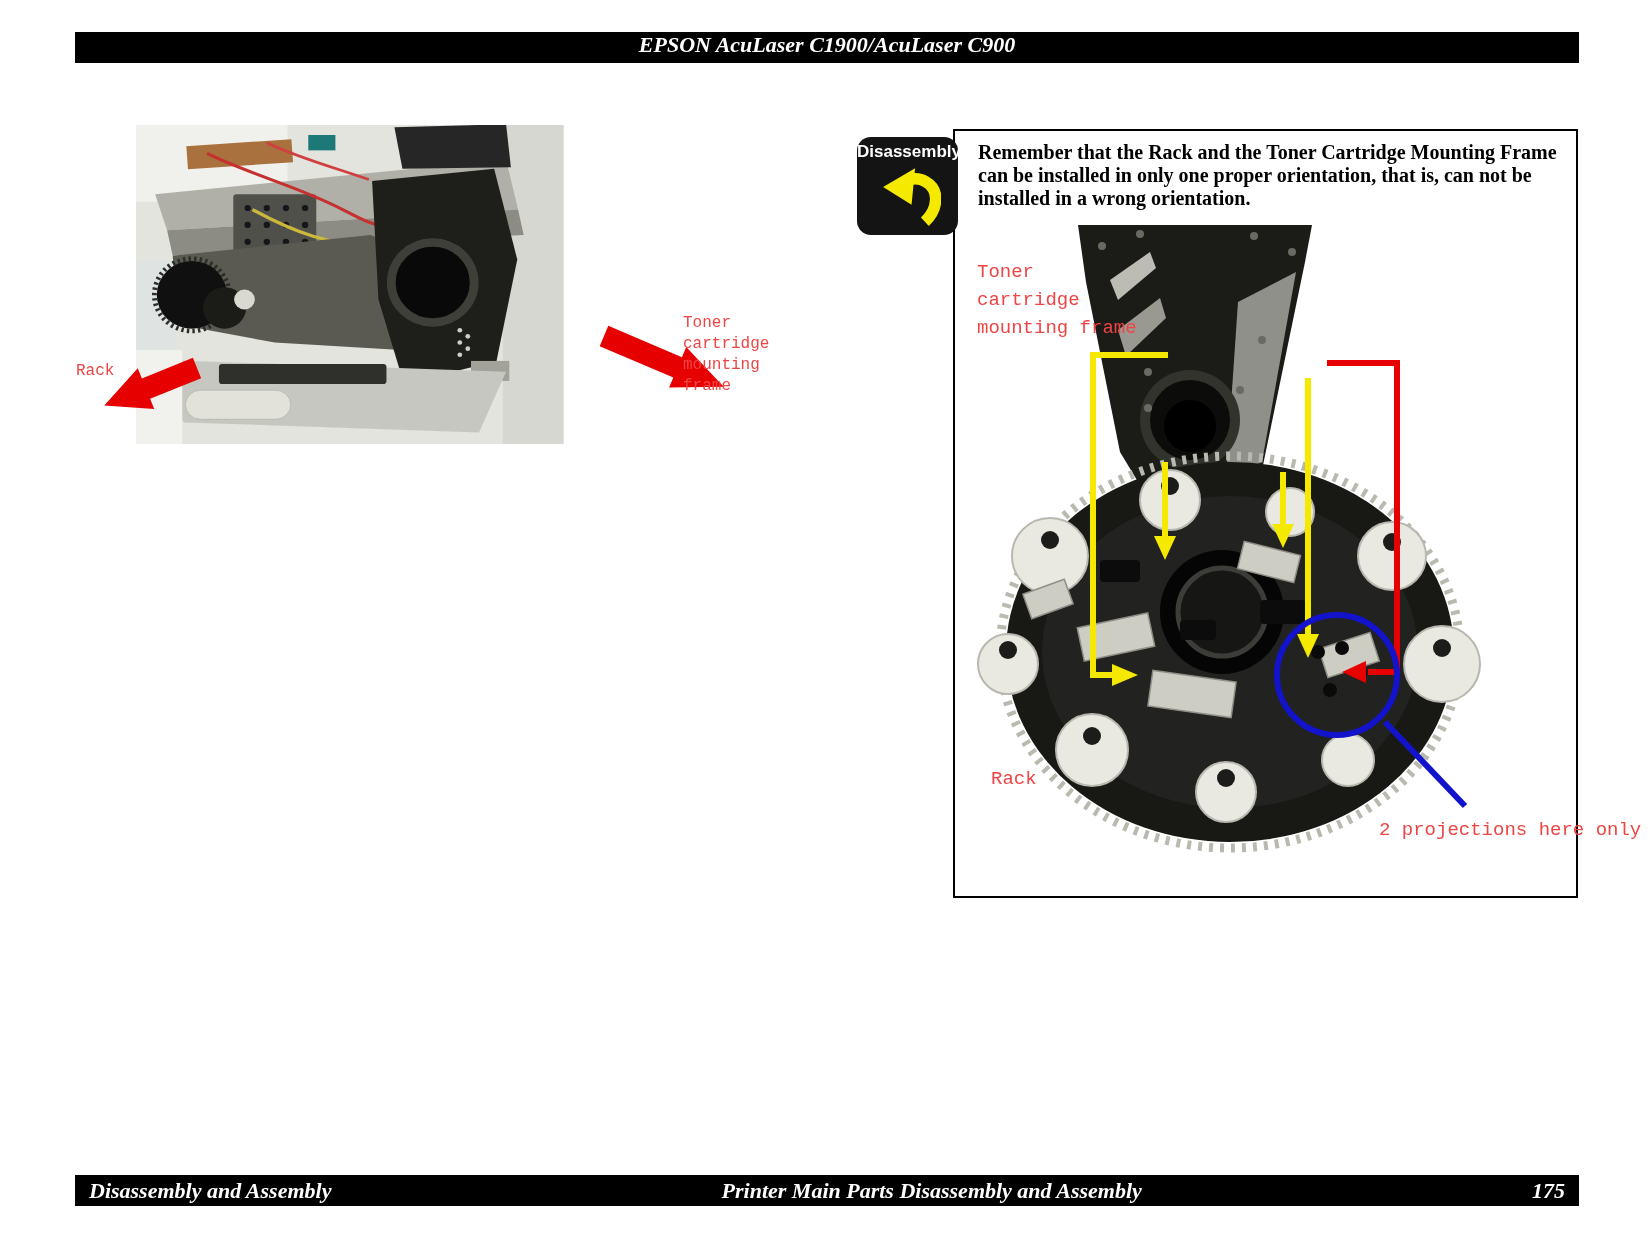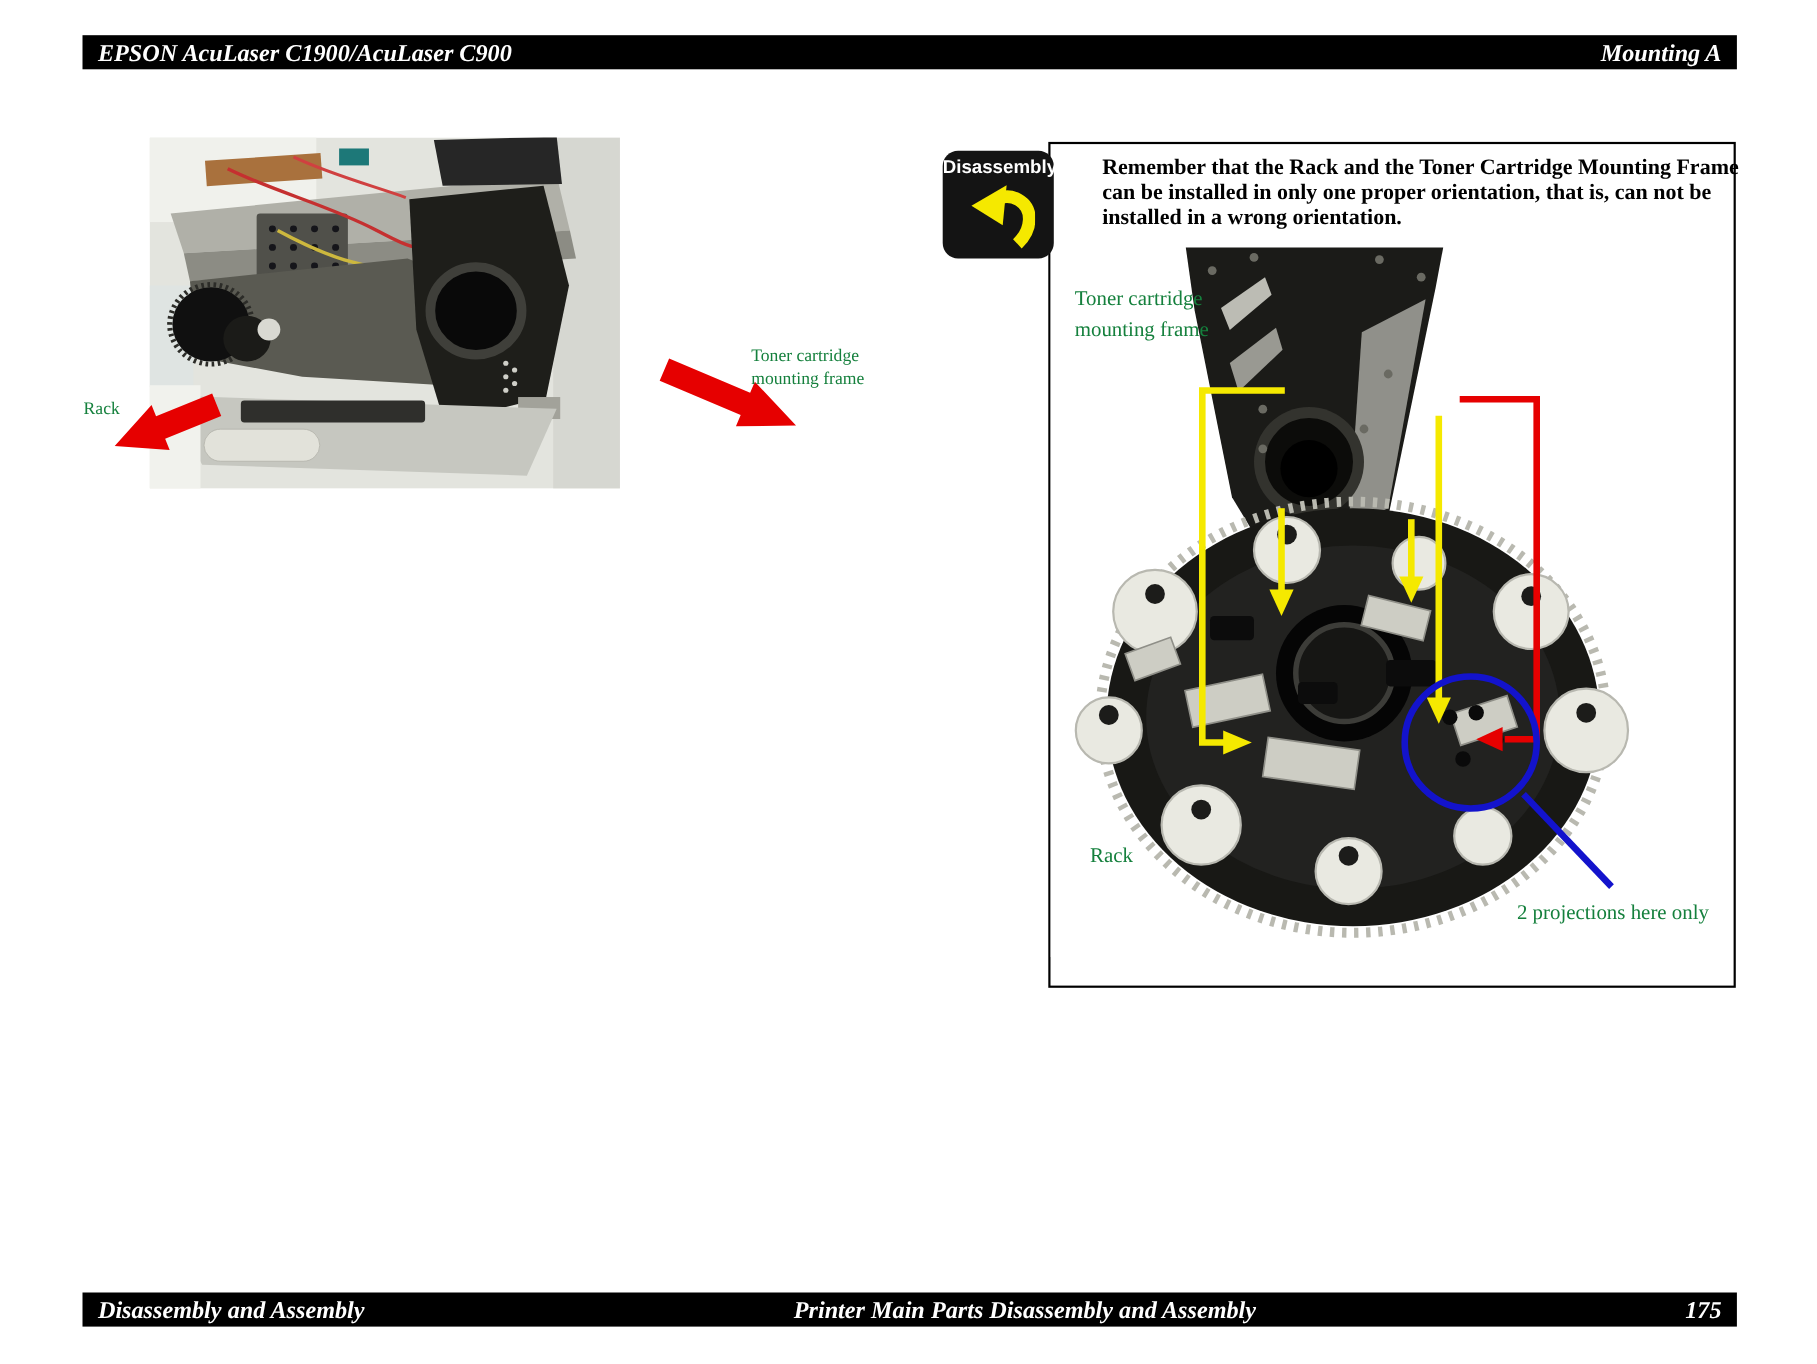--- a/index.html
+++ b/index.html
@@ -6,25 +6,25 @@
   html,body { background:#ffffff; }
   .page {
     position:relative; width:1652px; height:1240px; background:#ffffff;
     font-family:"Liberation Serif", serif; overflow:hidden;
   }
   .bar {
     position:absolute; left:75px; width:1504px; height:31px; background:#000000;
     color:#ffffff; display:flex; align-items:center; justify-content:space-between;
     padding:0 14px; font-size:22px; font-weight:bold; font-style:italic; z-index:4;
   }
-  .bar-header { top:32px; }
+  .bar-header { top:32px;flex-direction:column; }
   .bar-footer { top:1175px; height:31px; }
   .photo-svg { position:absolute; z-index:1; }
   .label {
-    position:absolute; z-index:6; color:#15803d; font-size:16px; line-height:21px;
+    position:absolute; z-index:6; color:#ef4444; font-size:16px; line-height:21px;font-family:Liberation Mono, monospace;
   }
   .label-right { font-size:19px; line-height:28px; }
   .caption {
     position:absolute; left:137px; top:560px; width:600px; text-align:center;
     font-size:20px; font-weight:bold; z-index:6;
   }
   .badge {
     position:absolute; left:857px; top:137px; width:101px; height:98px;
     background:#141414; border-radius:14px; z-index:3; text-align:center;
   }
@@ -32,21 +32,21 @@
     font-family:"Liberation Sans", sans-serif; font-weight:bold; font-size:17px;
     color:#ffffff; padding-top:5px; letter-spacing:0px;
   }
   .badge-icon { display:block; margin:1px auto 0 auto; }
   .callout-box {
     position:absolute; left:953px; top:129px; width:625px; height:769px;
     border:2px solid #000000; background:#ffffff; z-index:0;
   }
   .note {
     position:absolute; left:978px; top:141px; width:590px; z-index:6;
-    font-size:20px; font-weight:bold; line-height:23px; color:#000000;margin-left:24px;
+    font-size:20px; font-weight:bold; line-height:23px; color:#000000;
   }
   .annotations {
     position:absolute; left:0; top:0; width:1652px; height:1240px;
     z-index:5; pointer-events:none;
   }
 </style>
 </head>
 <body>
 
 <div class="page">

